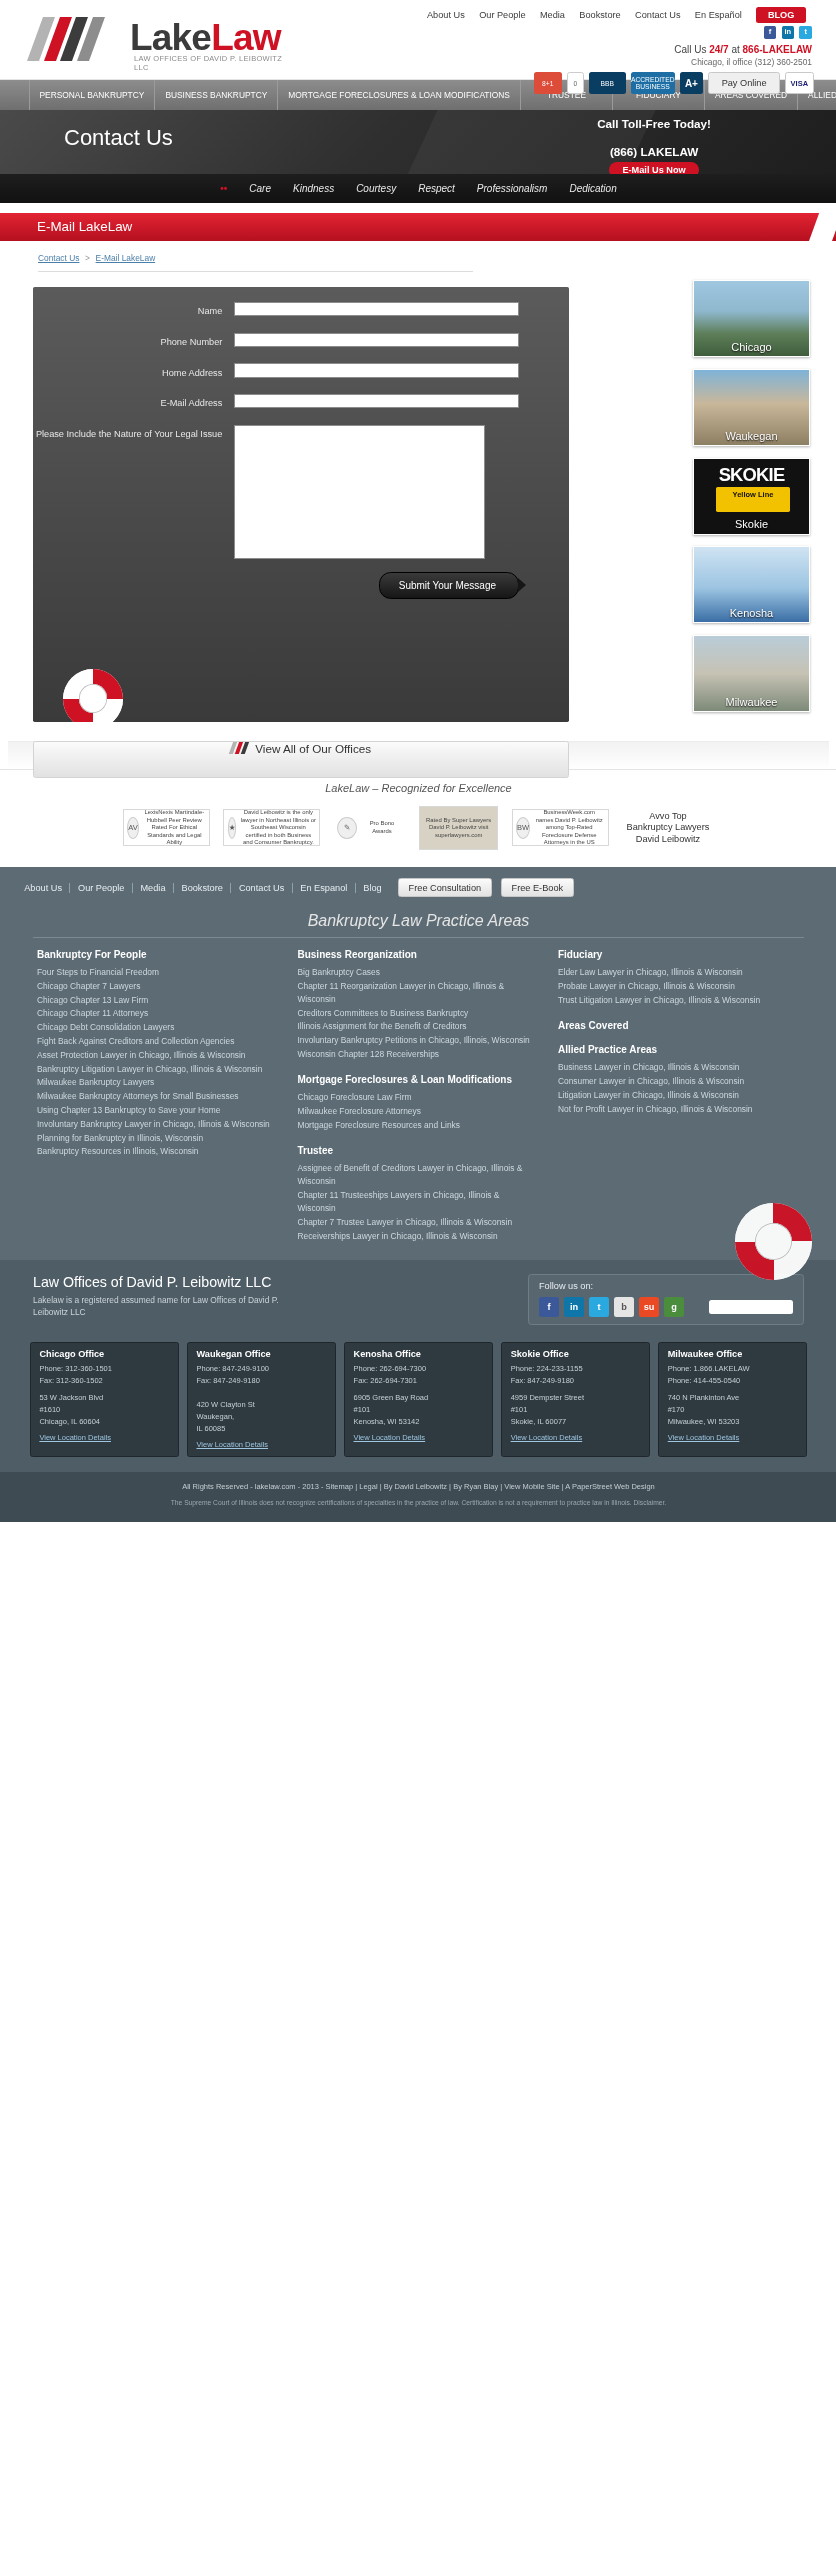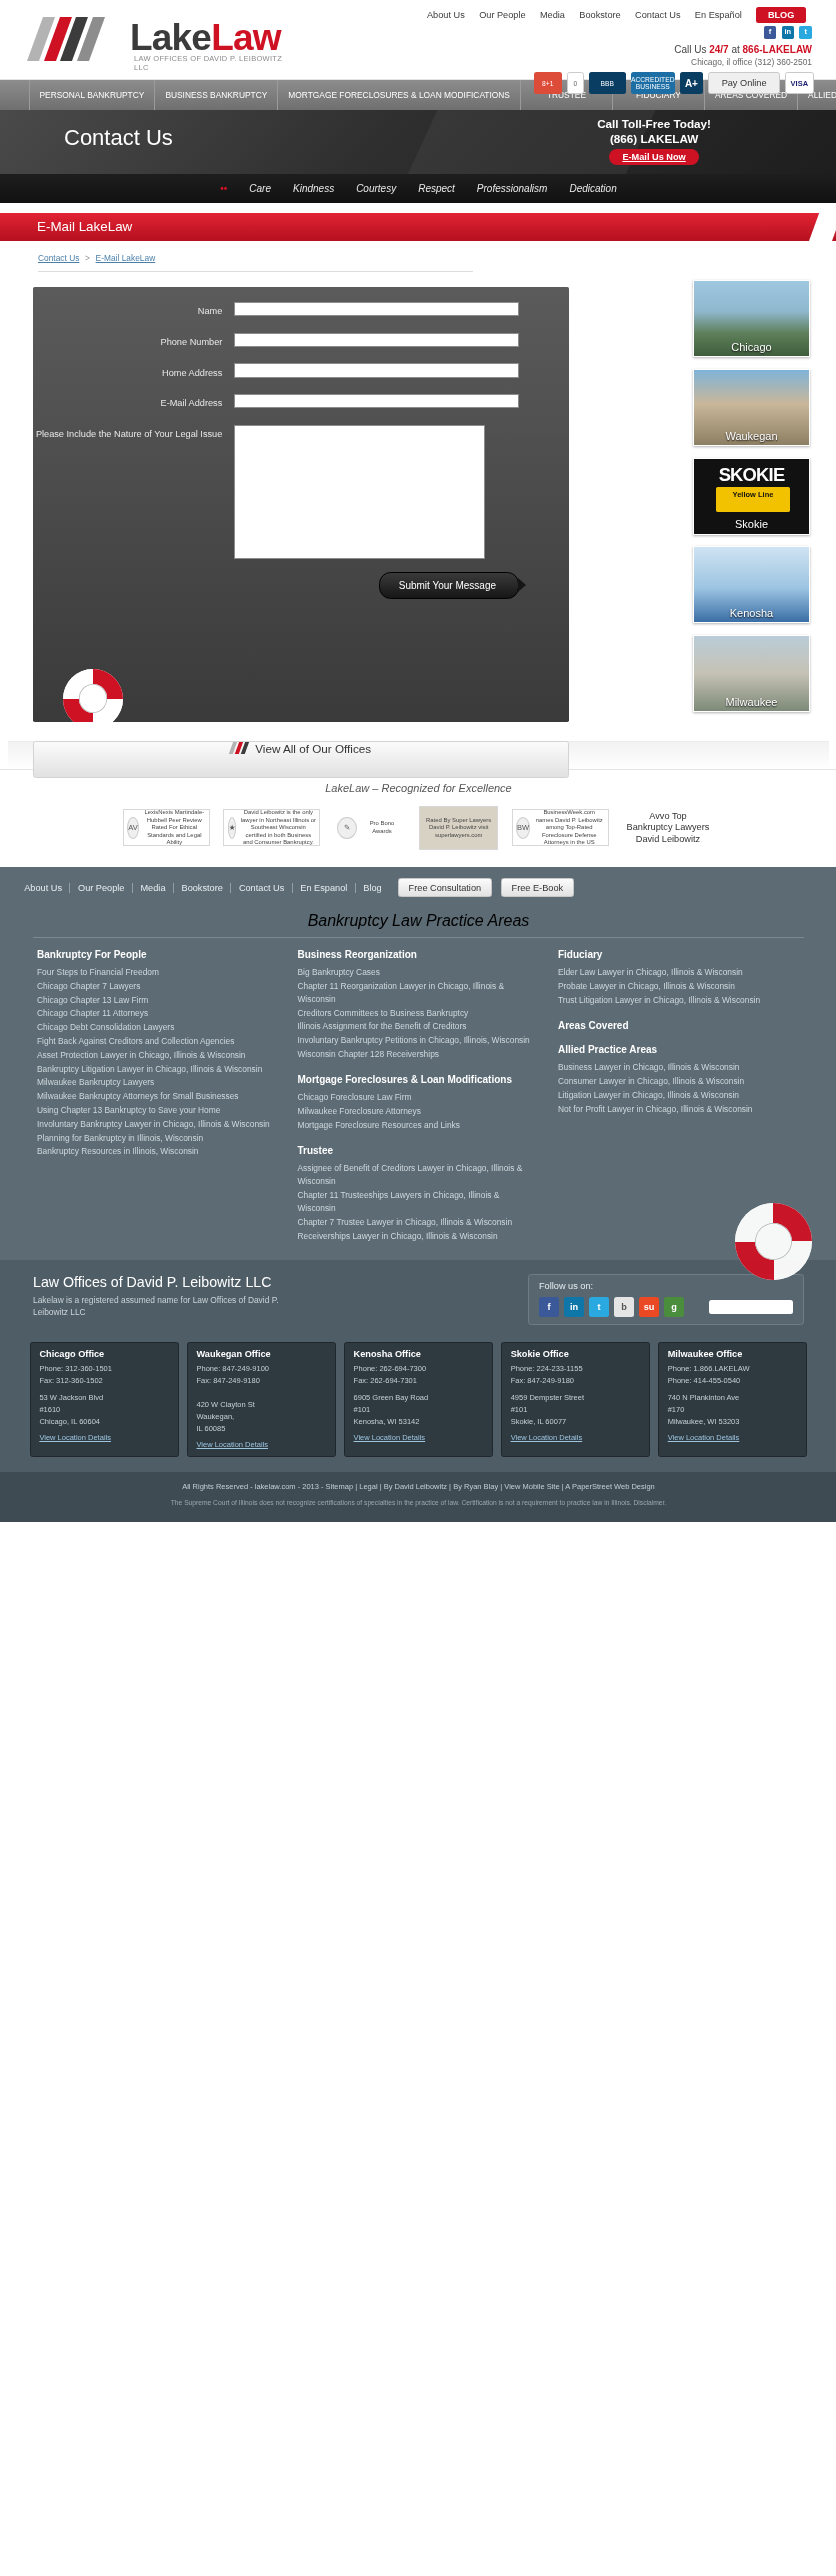--- a/index.html
+++ b/index.html
@@ -59,21 +59,21 @@
                    justify-content:center; min-width:60px; }
   .mainnav .item:first-child { margin-left:28.5px; border-left:0.8px solid #9b9b9b; }
 
   
   .hero { height:64px; background:linear-gradient(135deg,#4a4a4a 0%,#2f2f2f 45%,#1e1e1e 100%); position:relative; overflow:hidden; }
   .hero .diag { position:absolute; right:201px; top:-25px; width:218px; height:134px;
                 background:rgba(255,255,255,.05); transform:skewX(-25deg); }
   .hero h1 { position:absolute; left:64px; top:15px; margin:0; color:#fff; font-size:22px; font-weight:normal; }
   .hero .callbox { position:absolute; right:126px; top:6.7px; text-align:center; color:#fff; }
   .hero .callbox .l1 { font-size:11.7px; font-weight:bold; }
-  .hero .callbox .l2 { font-size:11.7px; font-weight:bold; margin-top:2px; }
+  .hero .callbox .l2 { font-size:11.7px; font-weight:bold; margin-top:15px; }
   .hero .emailbtn { display:inline-block; margin-top:4.2px; background:#cf1124; color:#fff; font-size:9.2px;
                     font-weight:bold; padding:3.3px 13.4px; border-radius:9.2px; }
 
   
   .values { height:28.5px; background:linear-gradient(#1e1e1e,#111); display:flex; align-items:center;
             justify-content:center; gap:22px; color:#e9e9e9; font-size:10px; font-style:italic; }
   .values .dash { color:#cf1124; font-weight:bold; font-style:normal; }
 
   
   .tagline { height:44px; position:relative; background:#fff; border-bottom:0.8px solid #e6e6e6; }
@@ -151,21 +151,21 @@
   .aw.superlawyers { background:#d8d2c4; width:79px; height:44px; flex-direction:column; justify-content:center; }
   .aw.avvo { border:none; font-size:9.2px; color:#333; text-align:center; }
 
   
   .footer { background:#5c6b74; color:#dfe7eb; padding:11.7px 0 0 0; }
   .fnav { display:flex; align-items:center; gap:0; padding:0 0 0 16.7px; font-size:9.2px; }
   .fnav a { color:#e8eef1; text-decoration:none; padding:0 7.5px; border-right:0.8px solid #8fa0a9; }
   .fnav a:last-of-type { border-right:none; }
   .fbtn { display:inline-block; background:linear-gradient(#fbfbfb,#e2e2e2); color:#333; border:0.8px solid #c7c7c7;
           border-radius:2.5px; padding:3.3px 10px; font-size:9.2px; margin-left:8.4px; }
-  .practice-title { text-align:center; font-size:16px; color:#000000; font-style:italic; margin:15px 0 3.3px 0; }
+  .practice-title { text-align:center; font-size:16px; color:#e5e5e5; font-style:italic; margin:15px 0 3.3px 0; }
   .practice-rule { height:0.8px; background:#7b8a92; margin:6.7px 33px 11.7px 33px; }
   .cols { display:flex; padding:0 37px 16.7px 37px; gap:18.4px; position:relative; }
   .col { width:251px; }
   .col h4 { color:#fff; font-size:10px; margin:0 0 5.9px 0; font-weight:bold; }
   .col h4.spaced { margin-top:13.4px; }
   .col a { display:block; color:#cfd9de; font-size:8.4px; text-decoration:none; line-height:1.55; margin-bottom:0.8px; }
   .ring.rfoot { width:77px; height:77px; position:absolute; right:25px; bottom:-20px; opacity:.95; }
 
   
   .firm { background:#4f5d66; padding:13.4px 33px 8.4px 33px; display:flex; justify-content:space-between; }

